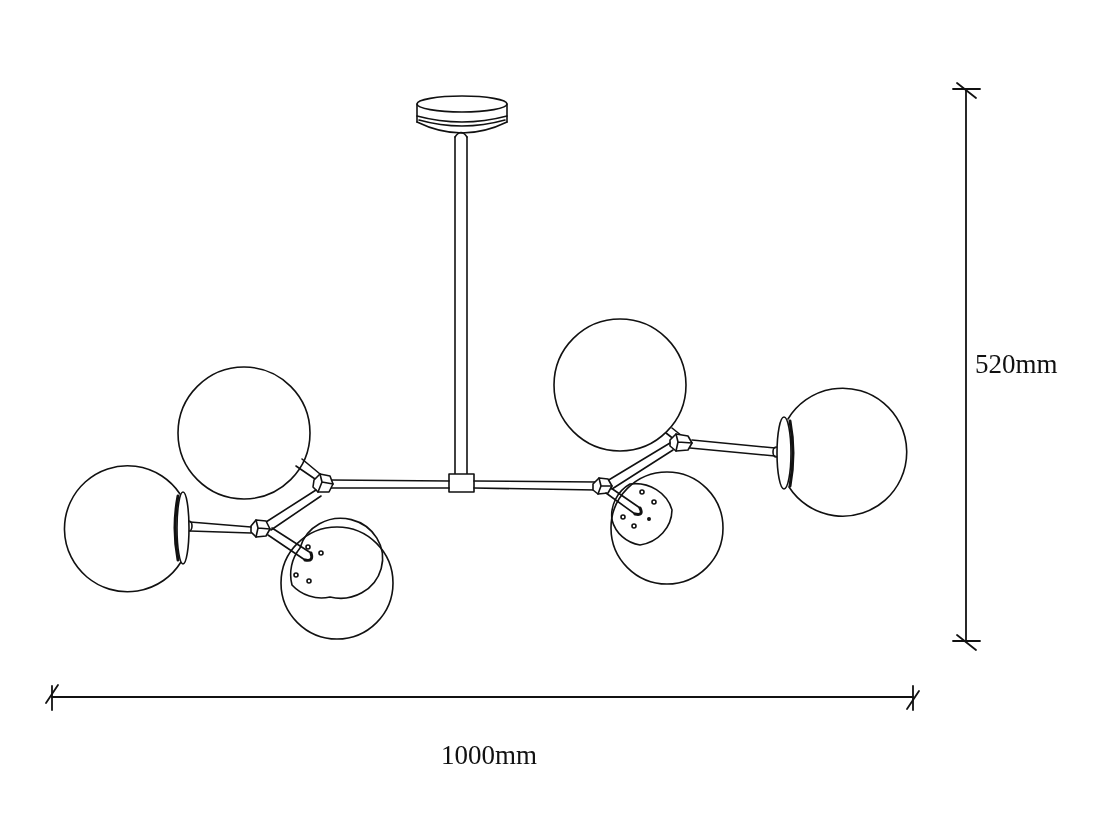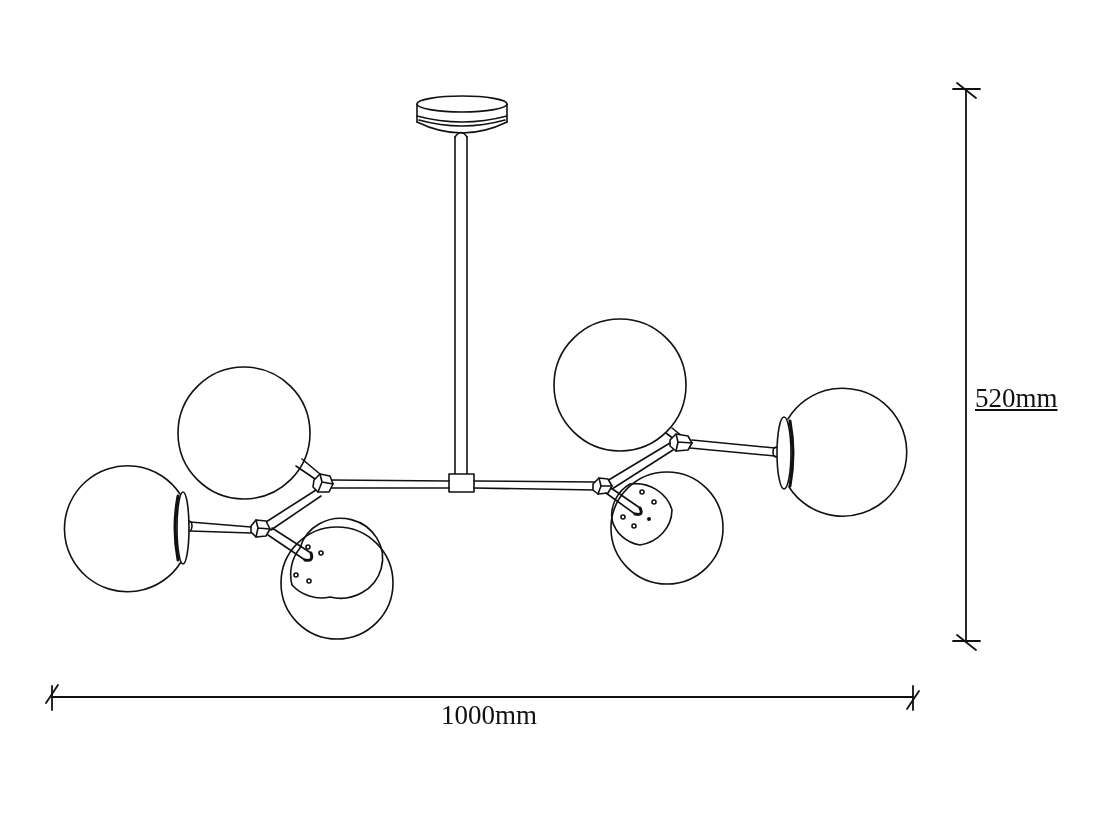--- a/index.html
+++ b/index.html
@@ -5,22 +5,22 @@
     html, body { margin: 0; padding: 0; background: #ffffff; }
     body { width: 1100px; height: 824px; position: relative; overflow: hidden; }
     #canvas { position: absolute; left: 0; top: 0; width: 1100px; height: 824px; }
     .dim-label {
       position: absolute;
       font-family: "Liberation Serif", "DejaVu Serif", serif;
       font-size: 27px;
       color: #111111;
       white-space: nowrap;
     }
-    #label-height { left: 975px; top: 383px; text-decoration: underline; }
-    #label-width { left: 441px; top: 700px; }
+    #label-height { left: 975px; top: 349px; }
+    #label-width { left: 441px; top: 740px; }
   </style>
 </head>
 <body>
 
 <svg id="canvas" viewBox="0 0 1100 824" xmlns="http://www.w3.org/2000/svg" fill="none" stroke="#111" stroke-width="1.6" stroke-linecap="round" stroke-linejoin="round">
 
   <g>
     <ellipse cx="462" cy="104" rx="45" ry="8"></ellipse>
     <path d="M417 104 L417 122 M507 104 L507 122"></path>
     <path d="M417 116 Q462 128 507 116"></path>

